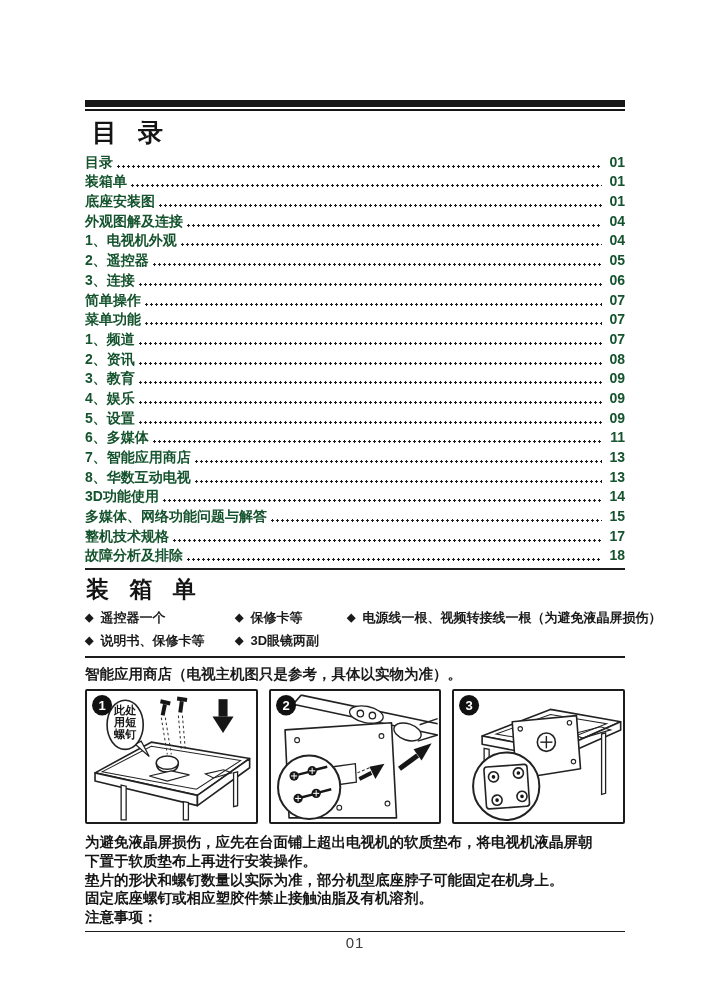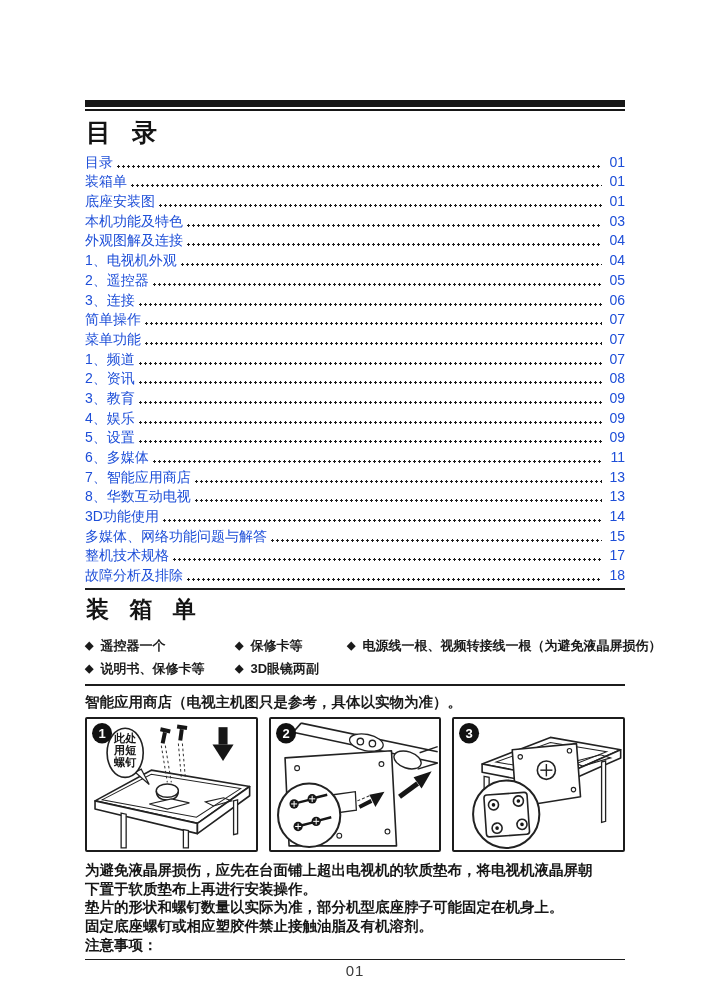--- a/index.html
+++ b/index.html
@@ -10,39 +10,39 @@
   }
   .page{position:relative;width:701px;height:994px;overflow:hidden;background:#fff;}
   .content{position:absolute;left:85px;top:0;width:540px;}
 
   
   .top-rule{margin-top:100px;}
   .top-rule .thick{height:7px;background:#171717;}
   .top-rule .thin{height:2px;background:#171717;margin-top:2px;}
 
   h1.doc-title{
-    font-size:25px;line-height:34px;margin:4px 0 2px 1px;
+    font-size:25px;line-height:34px;margin:4px 0 2px 7px;
     font-weight:bold;letter-spacing:7px;color:#141414;
   }
 
   
   .toc{margin:0;}
-  .toc-row{display:flex;align-items:flex-end;height:19.7px;font-size:14px;font-weight:normal;color:#1d4ed8;}
+  .toc-row{display:flex;align-items:flex-end;height:19.7px;font-size:14px;font-weight:bold;color:#14532d;}
   .toc-label{white-space:nowrap;line-height:17px;}
   .toc-dots{
     flex:1;height:5px;margin:0 3px 2px 3px;align-self:flex-end;
     background-image:radial-gradient(circle,#1c1c1c 1.05px,transparent 1.35px);
     background-size:5px 5px;background-position:0 100%;background-repeat:repeat-x;
   }
   .toc-page{min-width:20px;text-align:right;line-height:17px;}
 
   hr.rule{border:none;border-top:2px solid #1c1c1c;margin:4px 0;}
 
   h2.section-title{
-    font-size:23px;line-height:30px;margin:0 0 13px 1px;
+    font-size:23px;line-height:30px;margin:0 0 5px 1px;
     font-weight:bold;letter-spacing:7px;color:#141414;
   }
 
   .packing-grid{
     display:grid;grid-template-columns:150px 112px 1fr;
     row-gap:5px;font-size:13px;font-weight:bold;margin-bottom:6px;
   }
   .pack-item{display:flex;align-items:baseline;white-space:nowrap;}
   .diamond{font-size:11px;margin-right:7px;transform:translateY(-1px);}
 
@@ -85,25 +85,20 @@
           <span class="toc-page">01</span>
         </div>
 
         <div class="toc-row">
           <span class="toc-label">底座安装图</span>
           <span class="toc-dots"></span>
           <span class="toc-page">01</span>
         </div>
 
 
-        <div class="toc-row">
-          <span class="toc-label">本机功能及特色</span>
-          <span class="toc-dots"></span>
-          <span class="toc-page">03</span>
-        </div>
 
         <div class="toc-row">
           <span class="toc-label">外观图解及连接</span>
           <span class="toc-dots"></span>
           <span class="toc-page">04</span>
         </div>
 
         <div class="toc-row">
           <span class="toc-label">1、电视机外观</span>
           <span class="toc-dots"></span>

